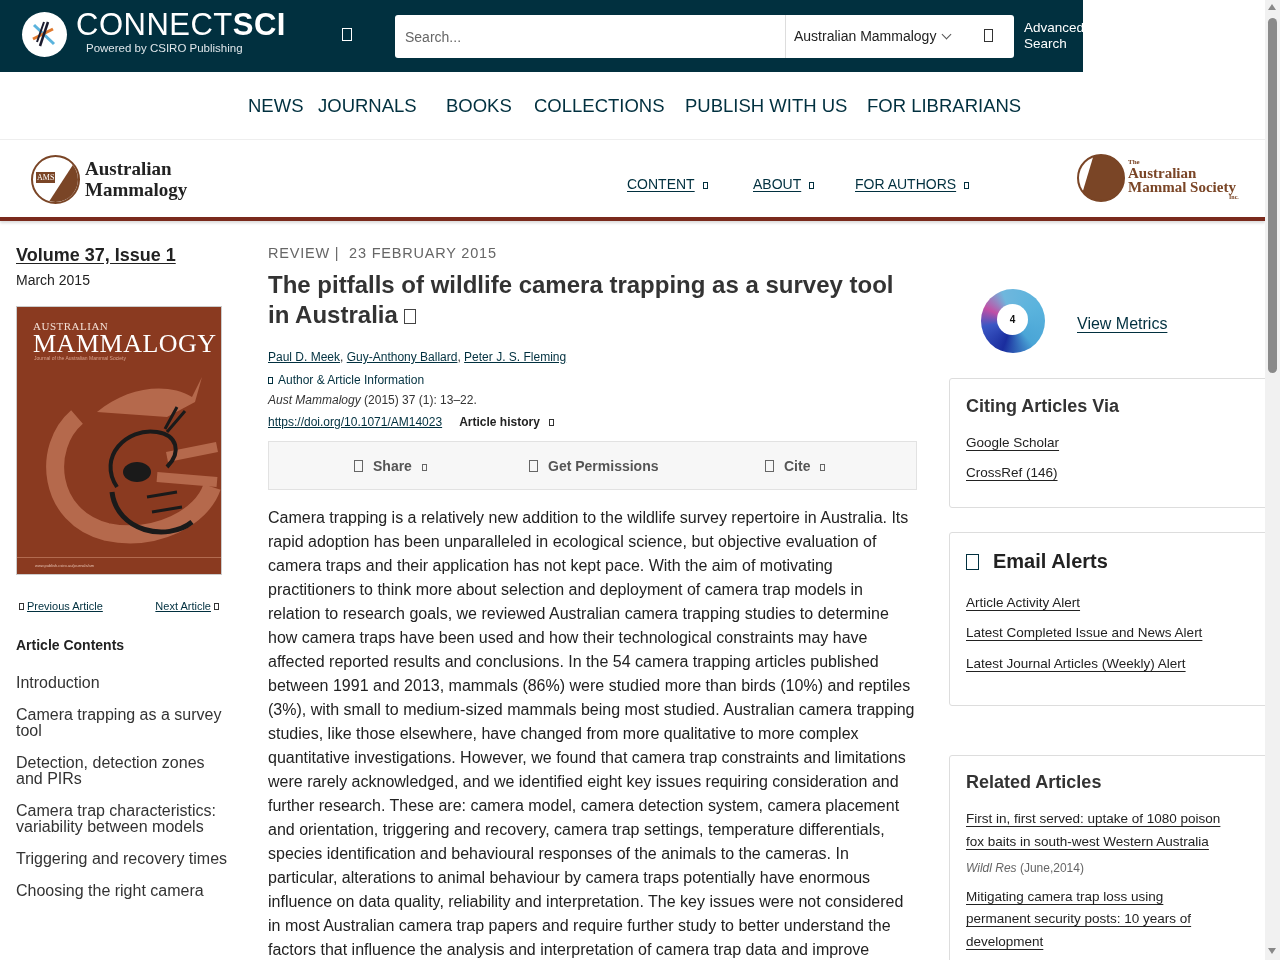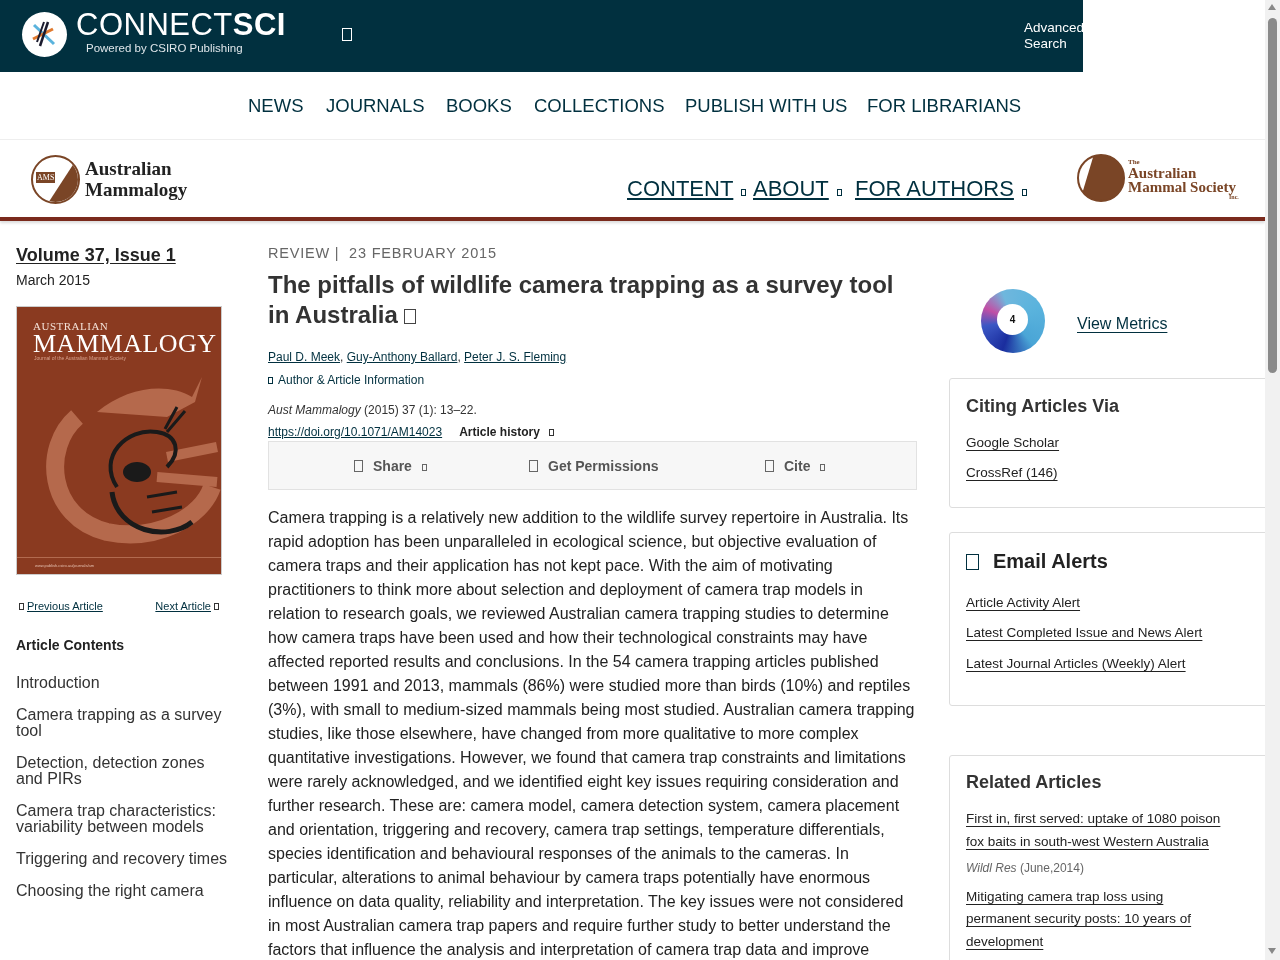--- a/index.html
+++ b/index.html
@@ -34,21 +34,21 @@
   .globalnav a { position: absolute; top: 23px; color: #01303f; font-size: 18.5px; text-underline-offset: 2px; }
 
   
   .jheader { position: absolute; left: 0; top: 140px; width: 1265px; height: 78px; background: #fff; }
   .jheader .bar { position: absolute; left: 0; top: 77px; width: 1265px; height: 4px; background: #7a2a1c; box-shadow: 0 2px 3px rgba(0,0,0,.15); }
   .jlogo { position: absolute; left: 31px; top: 15px; }
   .jlogo .seal { position: absolute; left: 0; top: 0; width: 49px; height: 49px; border-radius: 50%; border: 2px solid #7a4526; background: #fff; overflow: hidden; }
   .jlogo .seal .half { position: absolute; right: 0; top: 0; width: 49px; height: 49px; background: #7a4526; clip-path: polygon(100% 0, 100% 100%, 35% 100%); }
   .jlogo .seal .ams { position: absolute; left: 3px; top: 15px; font-size: 8px; color: #fff; background: #7a4526; padding: 1px 1px; font-family: "Liberation Serif", serif; }
   .jlogo .jt { position: absolute; left: 54px; top: 3px; font-family: "Liberation Serif", serif; font-size: 19px; line-height: 21px; color: #222; font-weight: bold; white-space: nowrap; }
-  .jnav a { position: absolute; top: 36px; color: #01303f; font-size: 22px; text-decoration: underline; text-underline-offset: 2px; }
+  .jnav a { position: absolute; top: 36px; color: #01303f; font-size: 14px; text-decoration: underline; text-underline-offset: 2px; }
   .jnav .g { display: inline-block; width: 5px; height: 7px; border: 1px solid #01303f; margin-left: 8px; position: relative; top: 0px; }
   .society { position: absolute; left: 1077px; top: 14px; }
   .society .seal { position: absolute; left: 0; top: 0; width: 48px; height: 48px; border-radius: 50%; border: 2px solid #7a4526; background: #7a4526; overflow: hidden; }
   .society .seal .w { position: absolute; left: 0; top: 0; width: 48px; height: 48px; background: #fff; clip-path: polygon(0 0, 30% 0, 0 100%); }
   .society .st { position: absolute; left: 51px; top: 5px; font-family: "Liberation Serif", serif; color: #7a4526; font-weight: bold; white-space: nowrap; }
   .society .st .the { font-size: 7px; display: block; margin-left: 0px; line-height: 7px; }
   .society .st .l1 { font-size: 15px; display: block; line-height: 14px; }
   .society .st .l2 { font-size: 15px; display: block; line-height: 15px; }
   .society .st .inc { font-size: 6px; position: absolute; left: 101px; top: 35px; }
 
@@ -72,21 +72,21 @@
   .toc a { display: block; font-size: 16px; line-height: 16px; color: #333; text-decoration: none; margin-bottom: 16px; }
 
   
   .main { position: absolute; left: 268px; top: 245px; width: 650px; }
   .kicker { font-size: 14.5px; color: #666; letter-spacing: 0.8px; }
   .title { margin-top: 9px; font-size: 24px; font-weight: bold; color: #333; line-height: 30px; }
   .title .g { display: inline-block; width: 12px; height: 15px; border: 1px solid #444; margin-left: 6px; position: relative; top: 1px; }
   .authors { margin-top: 20px; font-size: 12px; color: #333; }
   .authors a { color: #01303f; text-decoration: underline; }
   .aai { margin-top: 9px; font-size: 12px; color: #01303f; }
-  .cit { margin-top: 16px; font-size: 12px; color: #333; }
+  .cit { margin-top: 6px; font-size: 12px; color: #333; }
   .cit i { font-style: italic; }
   .doi { margin-top: 8px; font-size: 12px; }
   .doi a { color: #01303f; text-decoration: underline; }
   .doi .hist { font-weight: bold; color: #222; margin-left: 17px; margin-top: 20px; }
   .toolbar { position: absolute; left: 0; top: 196px; width: 649px; height: 49px; background: #f7f7f7; border: 1px solid #e2e2e2; }
   .toolbar .btn { position: absolute; top: 16px; font-size: 14px; font-weight: bold; color: #555; }
   .toolbar .gi { display: inline-block; width: 9px; height: 12px; border: 1px solid #666; margin-right: 10px; position: relative; top: 1px; }
   .toolbar .gs { display: inline-block; width: 5px; height: 7px; border: 1px solid #666; margin-left: 10px; }
   .abstract { position: absolute; left: 0; top: 261px; width: 650px; font-size: 16px; line-height: 24px; color: #222; }
 
@@ -119,31 +119,37 @@
       <line x1="18" y1="34" x2="26" y2="10" stroke="#1a1a2e" stroke-width="2.5"></line>
       <line x1="15" y1="30" x2="22" y2="10" stroke="#1a1a2e" stroke-width="2"></line>
     </svg>
   </div>
   <div class="brand">
     <div class="name"><span class="thin">CONNECT</span><span class="bold">SCI</span></div>
     <div class="tag">Powered by CSIRO Publishing</div>
   </div>
   <div class="menu-glyph"></div>
 
+  <div class="search">
+    <input type="text" placeholder="Search..." style="">
+    <div class="divider"></div>
+    <div class="scope"><span>Australian Mammalogy</span><span class="chev"></span></div>
+    <div class="go"></div>
+  </div>
   <div class="adv">
     <div>Advanced</div>
     <div>Search</div>
   </div>
   <div class="register">Register</div>
   <div class="signin"><span>Sign In</span><span class="g"></span></div>
 </div>
 
 <div class="globalnav">
   <a style="left:248px">NEWS</a>
-  <a style="left:326px">JOURNALS</a>
+  <a style="left:318px">JOURNALS</a>
   <a style="left:446px">BOOKS</a>
   <a style="left:534px">COLLECTIONS</a>
   <a style="left:685px">PUBLISH WITH US</a>
   <a style="left:867px">FOR LIBRARIANS</a>
 </div>
 
 <div class="jheader">
   <div class="jlogo">
     <div class="seal">
       <div class="half"></div>

